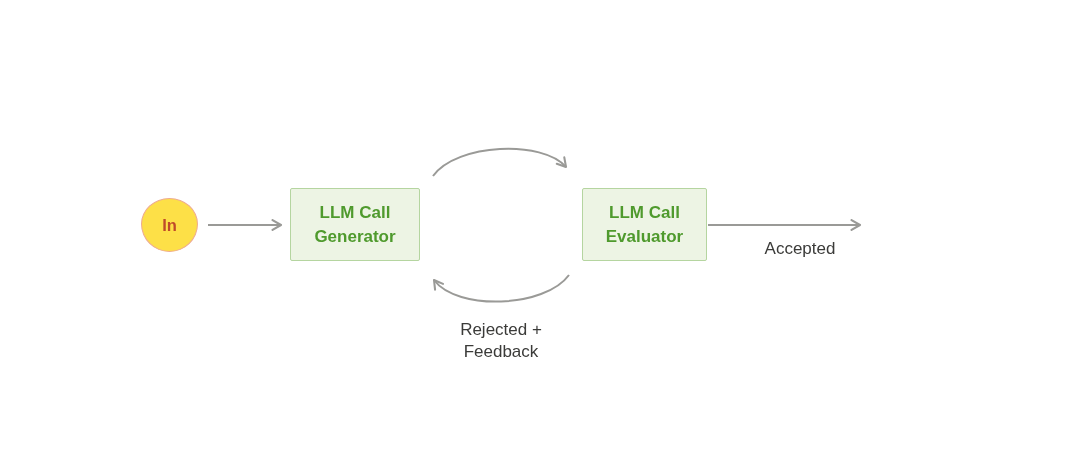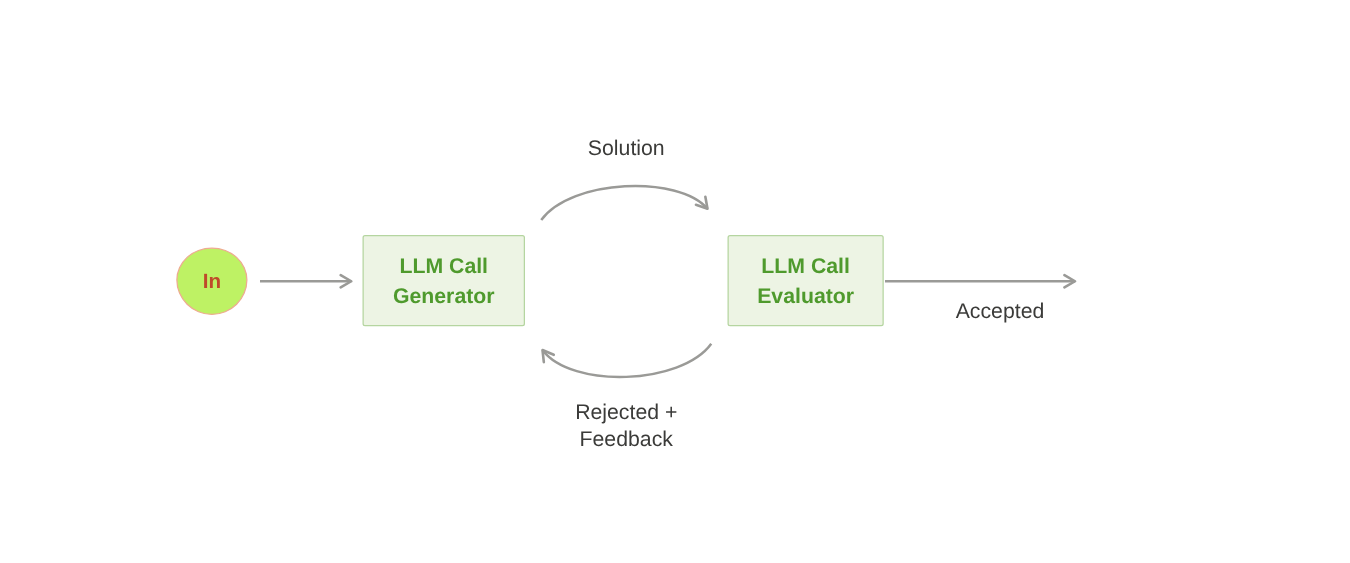--- a/index.html
+++ b/index.html
@@ -23,21 +23,21 @@
   .node {
     position: absolute;
     display: flex;
     align-items: center;
     justify-content: center;
     text-align: center;
     box-sizing: border-box;
     white-space: pre-line;
   }
   .node.pill {
-    background: #bef264;
+    background: #fde047;
     border: 1px solid #eeab91;
     color: #bf4a2a;
     font-weight: bold;
     font-size: 16.5px;
     text-align: center;
   }
   .node.pill.in {
     left: 141px; top: 198px;
     width: 57px; height: 54px;
     border-radius: 50% 50% 50% 50% / 48% 48% 52% 52%;
@@ -93,20 +93,19 @@
 
   <div class="node pill in">In</div>
 
   <div class="node box generator">LLM Call
 Generator</div>
 
   <div class="node box evaluator">LLM Call
 Evaluator</div>
 
 
-  <div class="edge-label solution">Solution</div>
 
   <div class="edge-label accepted">Accepted</div>
 
   <div class="edge-label rejected">Rejected +
 Feedback</div>
 
 </div>
 
 </body></html>

